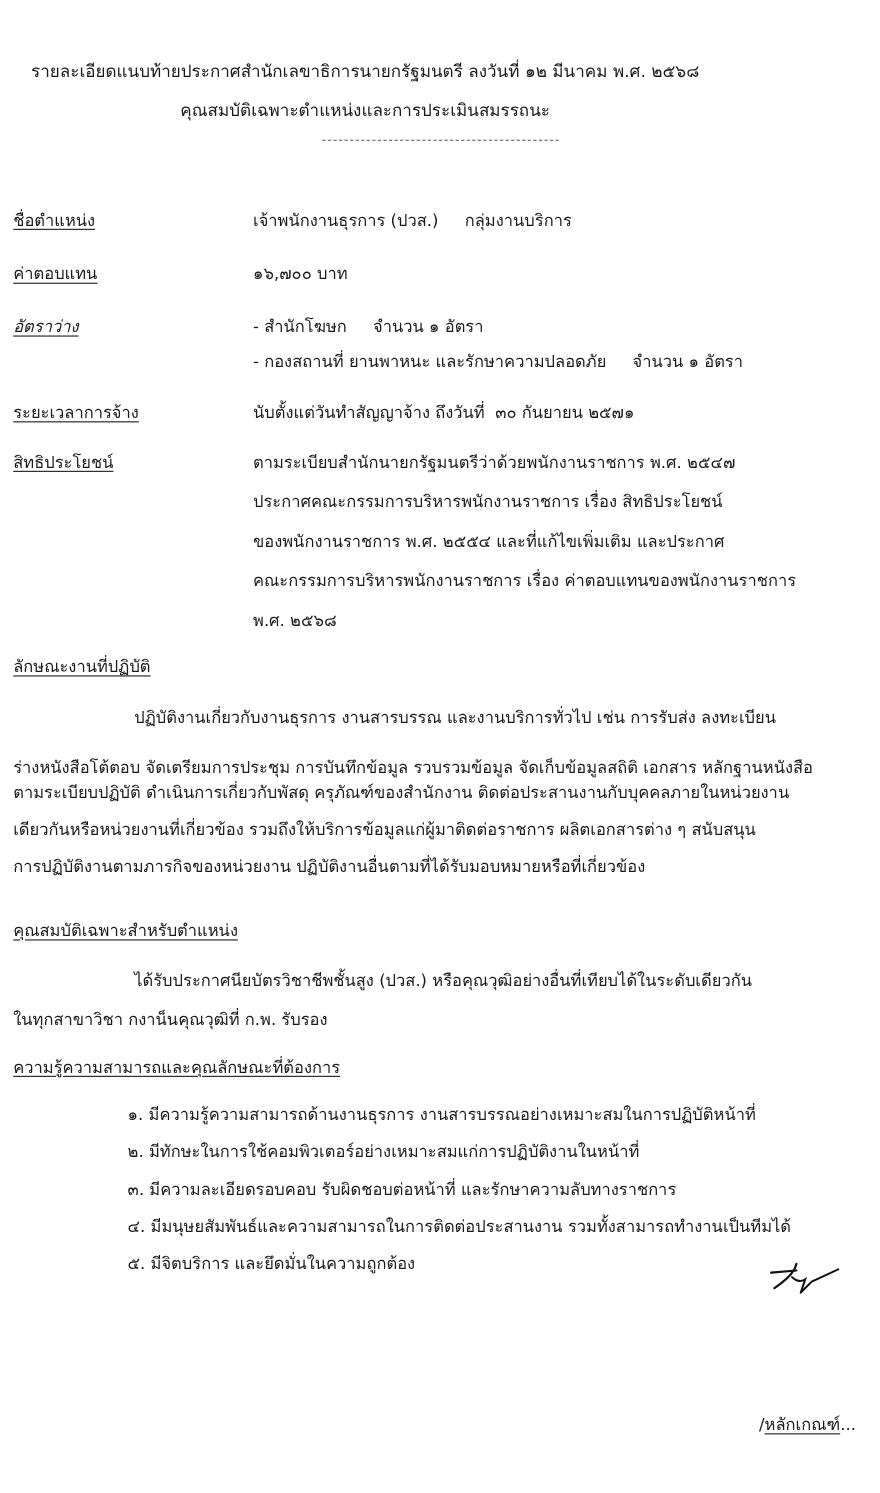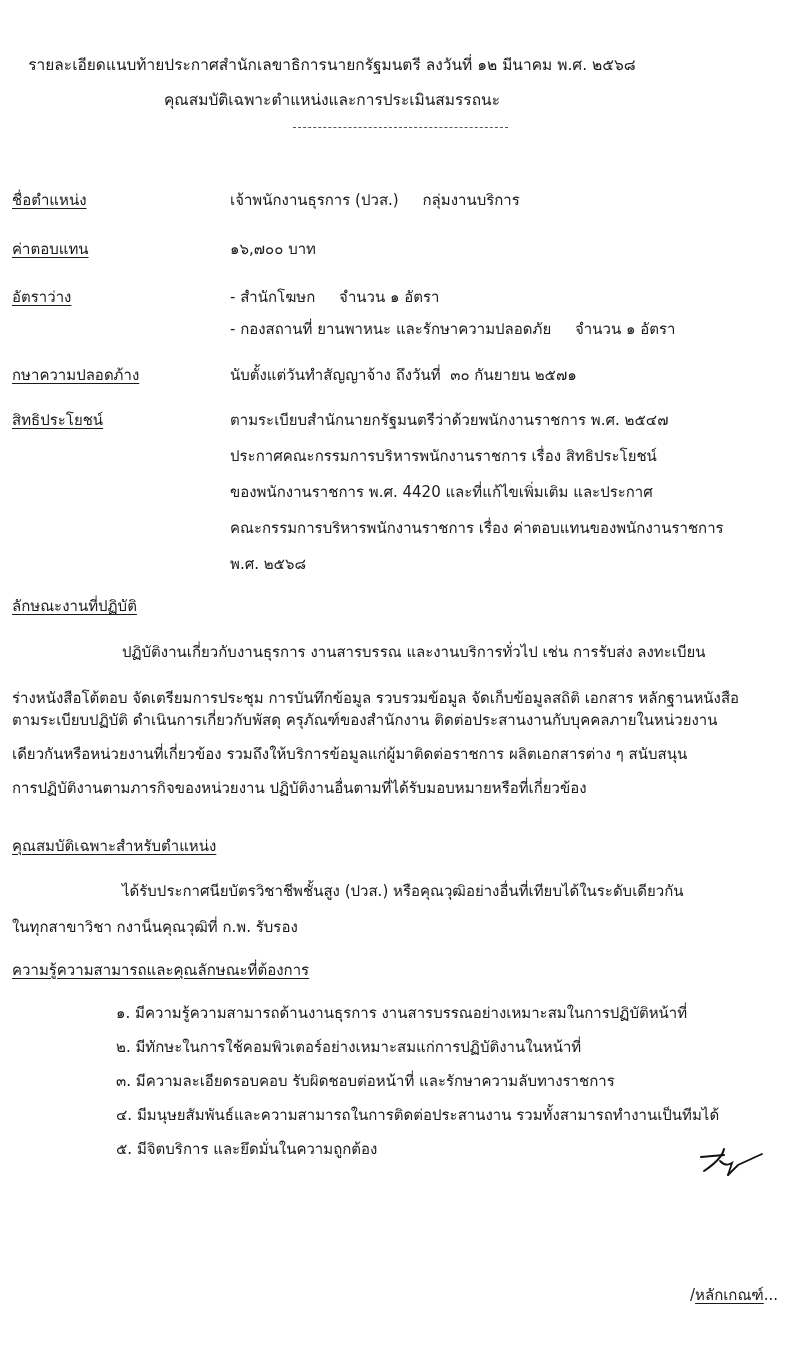--- a/index.html
+++ b/index.html
@@ -53,31 +53,31 @@
 <div class="abs title" style="top:52px;">รายละเอียดแนบท้ายประกาศสำนักเลขาธิการนายกรัฐมนตรี ลงวันที่ ๑๒ มีนาคม พ.ศ. ๒๕๖๘</div>
 <div class="abs title" style="top:87px;">คุณสมบัติเฉพาะตำแหน่งและการประเมินสมรรถนะ</div>
 <div class="abs separator"></div>
 
 <div class="abs label" style="top:188px;">ชื่อตำแหน่ง</div>
 <div class="abs value" style="top:188px; white-space:pre;">เจ้าพนักงานธุรการ (ปวส.)     กลุ่มงานบริการ</div>
 
 <div class="abs label" style="top:237px;">ค่าตอบแทน</div>
 <div class="abs value" style="top:237px;">๑๖,๗๐๐ บาท</div>
 
-<div class="abs label" style="top:285px;">อัตราว่าง</div>
+<div class="abs label" style="top:285px;font-style:italic;">อัตราว่าง</div>
 <div class="abs value" style="top:285px; white-space:pre;">- สำนักโฆษก     จำนวน ๑ อัตรา</div>
 <div class="abs value" style="top:317px; white-space:pre;">- กองสถานที่ ยานพาหนะ และรักษาความปลอดภัย     จำนวน ๑ อัตรา</div>
 
-<div class="abs label" style="top:363px;">กษาความปลอดภ้าง</div>
+<div class="abs label" style="top:363px;">ระยะเวลาการจ้าง</div>
 <div class="abs value" style="top:363px; white-space:pre;text-align:right;">นับตั้งแต่วันทำสัญญาจ้าง ถึงวันที่  ๓๐ กันยายน ๒๕๗๑</div>
 
 <div class="abs label" style="top:408px;">สิทธิประโยชน์</div>
 <div class="abs value" style="top:408px;">ตามระเบียบสำนักนายกรัฐมนตรีว่าด้วยพนักงานราชการ พ.ศ. ๒๕๔๗</div>
 <div class="abs value" style="top:444px;">ประกาศคณะกรรมการบริหารพนักงานราชการ เรื่อง สิทธิประโยชน์</div>
-<div class="abs value" style="top:480px;">ของพนักงานราชการ พ.ศ. 4420 และที่แก้ไขเพิ่มเติม และประกาศ</div>
+<div class="abs value" style="top:480px;">ของพนักงานราชการ พ.ศ. ๒๕๕๔ และที่แก้ไขเพิ่มเติม และประกาศ</div>
 <div class="abs value" style="top:516px;">คณะกรรมการบริหารพนักงานราชการ เรื่อง ค่าตอบแทนของพนักงานราชการ</div>
 <div class="abs value" style="top:552px;">พ.ศ. ๒๕๖๘</div>
 
 <div class="abs section-heading" style="top:594px;">ลักษณะงานที่ปฏิบัติ</div>
 <div class="abs para-line" style="top:640px; left:122px;">ปฏิบัติงานเกี่ยวกับงานธุรการ งานสารบรรณ และงานบริการทั่วไป เช่น การรับส่ง ลงทะเบียน</div>
 <div class="abs para-line" style="top:686px;">ร่างหนังสือโต้ตอบ จัดเตรียมการประชุม การบันทึกข้อมูล รวบรวมข้อมูล จัดเก็บข้อมูลสถิติ เอกสาร หลักฐานหนังสือ</div>
 <div class="abs para-line" style="top:708px;">ตามระเบียบปฏิบัติ ดำเนินการเกี่ยวกับพัสดุ ครุภัณฑ์ของสำนักงาน ติดต่อประสานงานกับบุคคลภายในหน่วยงาน</div>
 <div class="abs para-line" style="top:742px;">เดียวกันหรือหน่วยงานที่เกี่ยวข้อง รวมถึงให้บริการข้อมูลแก่ผู้มาติดต่อราชการ ผลิตเอกสารต่าง ๆ สนับสนุน</div>
 <div class="abs para-line" style="top:776px;">การปฏิบัติงานตามภารกิจของหน่วยงาน ปฏิบัติงานอื่นตามที่ได้รับมอบหมายหรือที่เกี่ยวข้อง</div>
 

